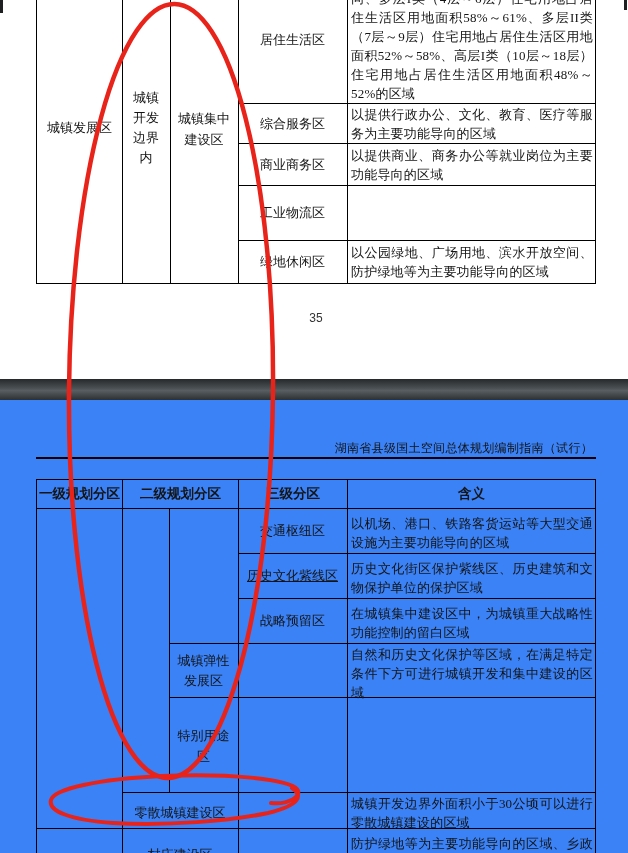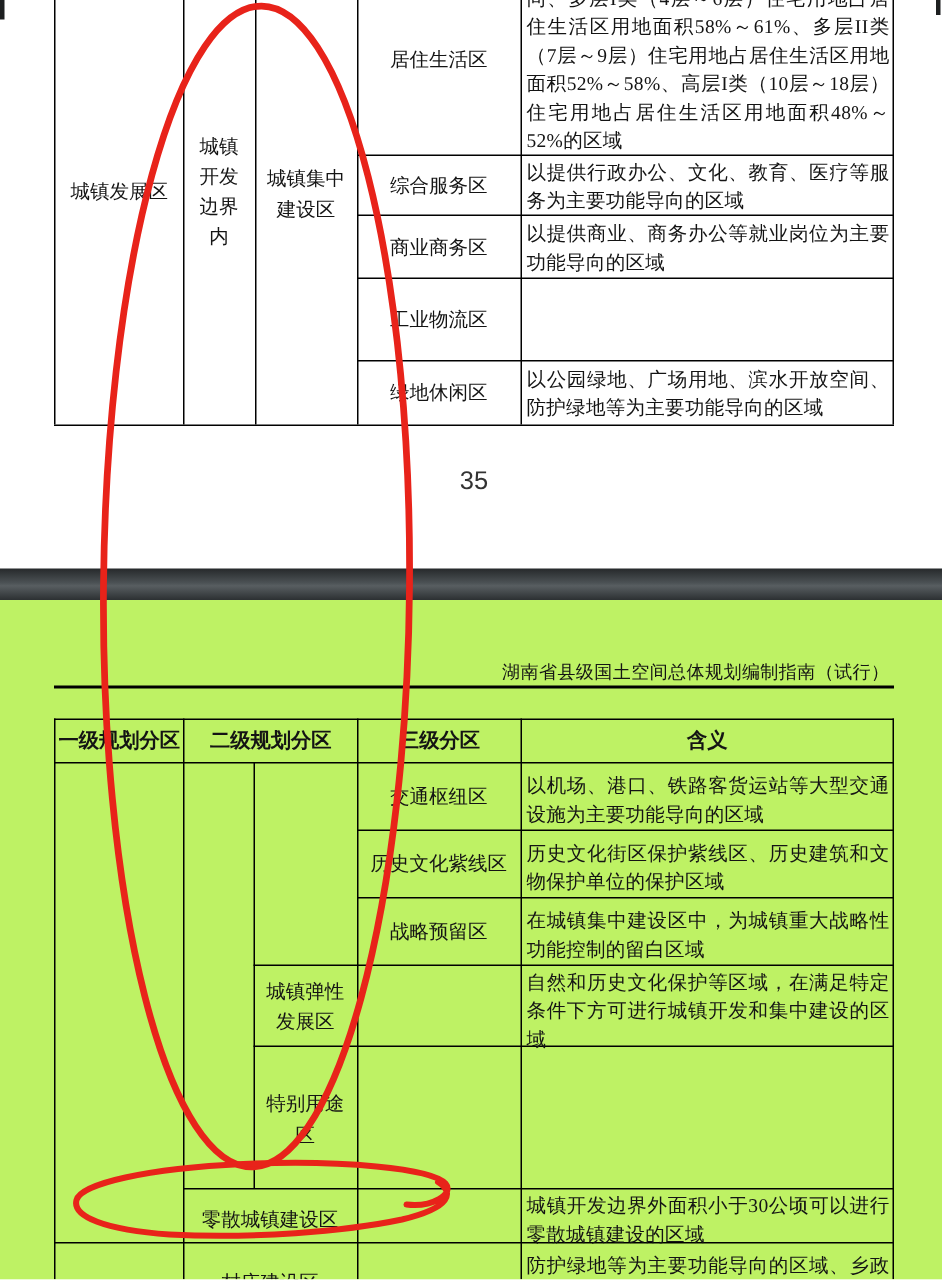--- a/index.html
+++ b/index.html
@@ -26,21 +26,21 @@
   #separator-bar{
     position:absolute;left:0;top:379px;width:628px;height:21px;
     background:linear-gradient(to bottom,#26292b 0%,#4b5154 45%,#585e61 55%,#2c3032 100%);
   }
   #running-header{
     position:absolute;left:298px;top:440px;width:295px;
     font-size:12px;text-align:right;letter-spacing:0.3px;white-space:nowrap;
   }
   #page-number{
     position:absolute;left:303px;top:311px;width:26px;text-align:center;
-    font-size:17px;color:#333;font-family:"Liberation Sans","DejaVu Sans",sans-serif;
+    font-size:12px;color:#333;font-family:"Liberation Sans","DejaVu Sans",sans-serif;
   }
   .corner-sliver{position:absolute;background:#1d1f20;}
   svg.annot{position:absolute;left:0;top:0;pointer-events:none;z-index:6;}
 </style>
 </head>
 <body>
 
 <div id="stage">
 
   <div style="position:absolute;left:0;top:0;width:628px;height:379px;overflow:hidden;background:#fff;">
@@ -75,21 +75,21 @@
     <div class="meaning" style="top:-11px;">同、多层I类（4层～6层）住宅用地占居住生活区用地面积58%～61%、多层II类（7层～9层）住宅用地占居住生活区用地面积52%～58%、高层I类（10层～18层）住宅用地占居住生活区用地面积48%～52%的区域</div>
     <div class="meaning" style="top:105px;">以提供行政办公、文化、教育、医疗等服务为主要功能导向的区域</div>
     <div class="meaning" style="top:146px;">以提供商业、商务办公等就业岗位为主要功能导向的区域</div>
     <div class="meaning" style="top:243px;">以公园绿地、广场用地、滨水开放空间、防护绿地等为主要功能导向的区域</div>
 
     <div id="page-number">35</div>
   </div>
 
   <div id="separator-bar"></div>
 
-  <div style="position:absolute;left:0;top:400px;width:628px;height:453px;overflow:hidden;background:#bef264;">
+  <div style="position:absolute;left:0;top:400px;width:628px;height:453px;overflow:hidden;background:#3b82f6;">
     <div style="position:absolute;left:0;top:-400px;width:628px;height:853px;">
 
       <div id="running-header">湖南省县级国土空间总体规划编制指南（试行）</div>
       <div class="hline" style="left:36px;top:457px;width:560px;height:2px;"></div>
 
       <div class="vline" style="left:36px;top:479px;height:374px;"></div>
       <div class="vline" style="left:122px;top:479px;height:374px;"></div>
       <div class="vline" style="left:169px;top:508px;height:284px;"></div>
       <div class="vline" style="left:238px;top:479px;height:374px;"></div>
       <div class="vline" style="left:347px;top:479px;height:374px;"></div>
@@ -103,21 +103,21 @@
       <div class="hline" style="left:169px;top:697px;width:427px;"></div>
       <div class="hline" style="left:122px;top:792px;width:474px;"></div>
       <div class="hline" style="left:36px;top:828px;width:560px;"></div>
 
       <div class="th" style="left:37px;top:484px;width:85px;">一级规划分区</div>
       <div class="th" style="left:123px;top:484px;width:115px;">二级规划分区</div>
       <div class="th" style="left:239px;top:484px;width:108px;">三级分区</div>
       <div class="th" style="left:348px;top:484px;width:247px;">含义</div>
 
       <div class="cell-label" style="left:238px;top:521px;width:109px;">交通枢纽区</div>
-      <div class="cell-label" style="left:238px;top:566px;width:109px;">历史文化紫线区</div>
+      <div class="cell-label" style="left:238px;top:566px;width:109px;text-decoration:underline;">历史文化紫线区</div>
       <div class="cell-label" style="left:238px;top:611px;width:109px;">战略预留区</div>
 
       <div class="cell-label" style="left:169px;top:651px;width:69px;line-height:20px;">
         <span class="stack" style="width:56px;">城镇弹性发展区</span>
       </div>
       <div class="cell-label" style="left:169px;top:725px;width:69px;line-height:21px;">
         <span class="stack" style="width:56px;">特别用途区</span>
       </div>
       <div class="cell-label" style="left:122px;top:803px;width:116px;text-align:center;">零散城镇建设区</div>
       <div class="cell-label" style="left:122px;top:845px;width:116px;">村庄建设区</div>

